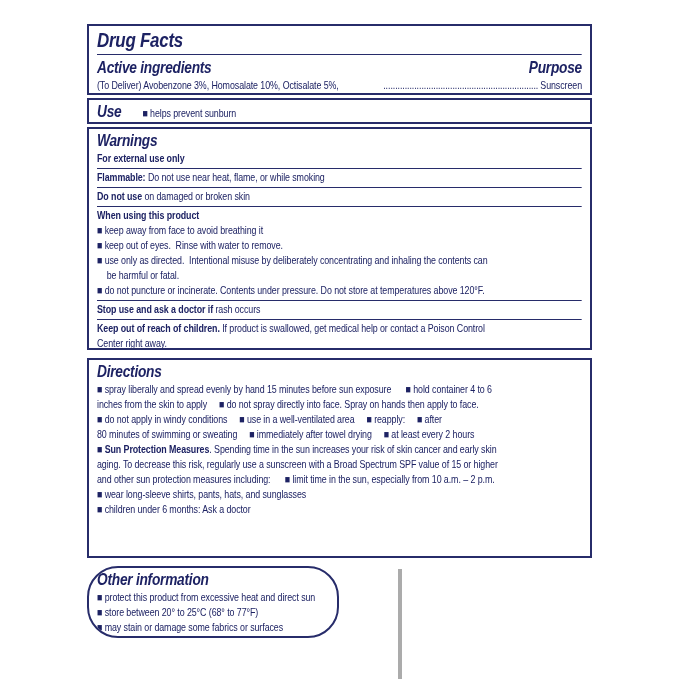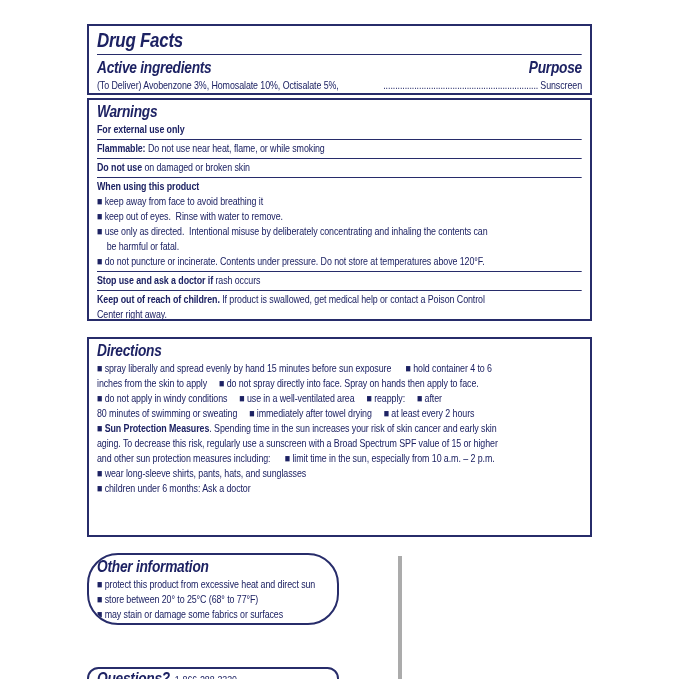--- a/index.html
+++ b/index.html
@@ -8,21 +8,21 @@
     font-family:"Liberation Sans", sans-serif; color:#1d2263;
     font-size:11px; line-height:15px; letter-spacing:-0.1px;
   }
   .label-root { position:absolute; left:87px; top:24px; }
   .box {
     box-sizing:border-box; width:505px; background:#ffffff;
     border:2px solid #272c6a; padding:2px 8px; overflow:hidden;
   }
   .narrow .box { width:252px;border-radius:31px; }
   .narrow { width:311px; box-shadow:4px 3px 0 0 #ababab; }
-  .mb3 { margin-bottom:3px; } .mb4 { margin-bottom:16px; }
+  .mb3 { margin-bottom:3px; } .mb4 { margin-bottom:8px; }
   .condense { width:124%; transform:scaleX(0.80645); transform-origin:0 0; }
   .title { font-style:italic; font-weight:bold; font-size:21px; line-height:24px; letter-spacing:-0.3px; }
   .h { font-style:italic; font-weight:bold; font-size:17px; line-height:20px; letter-spacing:-0.3px; }
   .h-inline { font-style:italic; font-weight:bold; font-size:16px; letter-spacing:-0.3px; }
   .rule { border-top:1.5px solid #272c6a; margin:1.5px 0; }
   .thinrule { border-top:1.2px solid #272c6a; margin:2px 0 3px 0; }
   .pre { white-space:pre-wrap; }
   .hang { padding-left:12px; text-indent:-12px; }
   .row { display:flex; justify-content:space-between; align-items:baseline; }
   .use-row { display:flex; align-items:baseline; gap:26px; }
@@ -46,20 +46,26 @@
         <span class="h">Purpose</span>
       </div>
       <div class="row">
         <span>(To Deliver) Avobenzone 3%, Homosalate 10%, Octisalate 5%, Octocrylene 5%</span>
         <span class="leader">......................................................................</span>
         <span>Sunscreen</span>
       </div>
     </div>
   </div>
 
+  <div class="box h26 mb3">
+    <div class="condense use-row">
+      <span class="h">Use</span>
+      <span class="pre">■ helps prevent sunburn</span>
+    </div>
+  </div>
 
   <div class="box h223 mb4">
     <div class="condense">
       <div class="h">Warnings</div>
       <div><b>For external use only</b></div>
       <div class="rule"></div>
       <div><b>Flammable:</b><span class="pre"> Do not use near heat, flame, or while smoking</span></div>
       <div class="rule"></div>
       <div><b>Do not use</b><span class="pre"> on damaged or broken skin</span></div>
       <div class="rule"></div>

